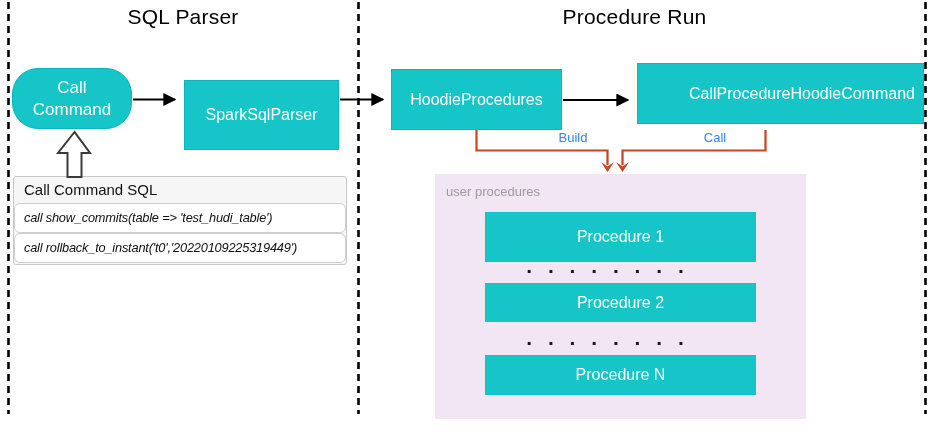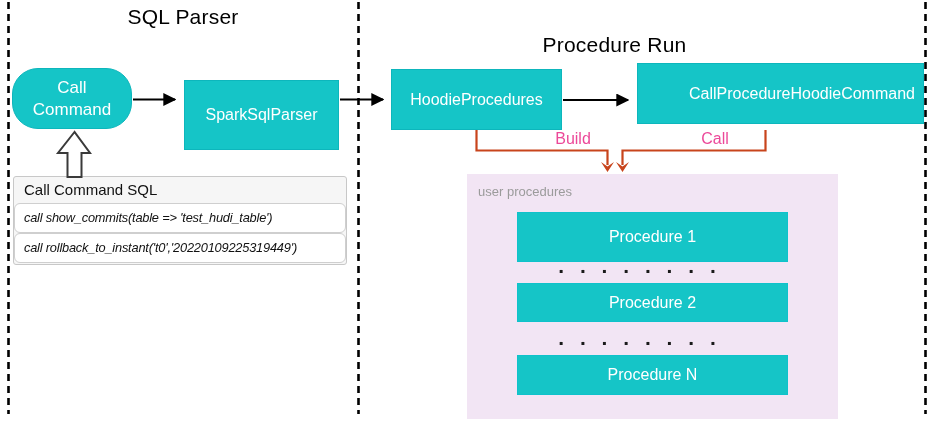--- a/index.html
+++ b/index.html
@@ -11,39 +11,38 @@
     position:absolute;top:5px;font-size:21px;color:#000;text-align:center;
     letter-spacing:0.2px;
   }
   .node{
     position:absolute;background:#15C5C7;border:1px solid #0db6bc;
     color:#fff;display:flex;align-items:center;justify-content:center;
     text-align:center;font-size:16px;box-sizing:border-box;line-height:1.25;
   }
   .node.small-wrap{font-size:17px;border-radius:26px;}
   .edge-label{
-    position:absolute;font-size:16px;color:#ec4899;text-align:center;width:90px;
+    position:absolute;font-size:13px;color:#3b82f6;text-align:center;width:90px;
   }
   .sql-panel{
     position:absolute;left:13px;top:176px;width:334px;height:89px;
     background:#f6f6f6;border:1px solid #c8c8c8;border-radius:3px;
     box-sizing:border-box;
   }
   .sql-header{
     height:26px;line-height:26px;padding-left:10px;font-size:15px;color:#111;
   }
   .sql-row{
     height:30px;line-height:28px;background:#fff;border:1px solid #cfcfcf;
     border-radius:6px;box-sizing:border-box;padding-left:9px;font-size:12.8px;
     color:#111;white-space:nowrap;letter-spacing:-0.2px;font-style:italic;
   }
   .user-proc-panel{
     position:absolute;left:435px;top:174px;width:371px;height:245px;
     background:#f2e5f4;
-    margin-left:32px;
   }
   .user-proc-label{
     position:absolute;left:11px;top:10px;font-size:13px;color:#9b9b9b;
   }
   .proc-box{
     position:absolute;left:50px;width:271px;height:39px;background:#15C5C7;
     border:1px solid #0fc2cb;color:#fff;display:flex;align-items:center;
     justify-content:center;font-size:16px;box-sizing:border-box;
   }
   .dots-row{
@@ -52,21 +51,21 @@
     color:#1a1a1a;
   }
   svg.overlay{position:absolute;left:0;top:0;pointer-events:none;z-index:5;}
 </style>
 </head>
 <body>
 
 <div id="canvas">
 
   <div class="section-title" style="left:8px;width:350px;">SQL Parser</div>
-  <div class="section-title" style="left:351px;width:527px;margin-top:28px;">Procedure Run</div>
+  <div class="section-title" style="left:371px;width:527px;">Procedure Run</div>
 
   <div class="node small-wrap" style="left:12px;top:68px;width:120px;height:61px;padding:0 18px;">Call Command</div>
   <div class="node" style="left:184px;top:80px;width:155px;height:70px;">SparkSqlParser</div>
   <div class="node" style="left:391px;top:69px;width:171px;height:61px;">HoodieProcedures</div>
   <div class="node" style="left:637px;top:63px;width:287px;height:61px;white-space:nowrap;padding-left:43px;">CallProcedureHoodieCommand</div>
 
   <div class="edge-label" style="left:528px;top:130px;">Build</div>
   <div class="edge-label" style="left:670px;top:130px;">Call</div>
 
   <div class="sql-panel">

